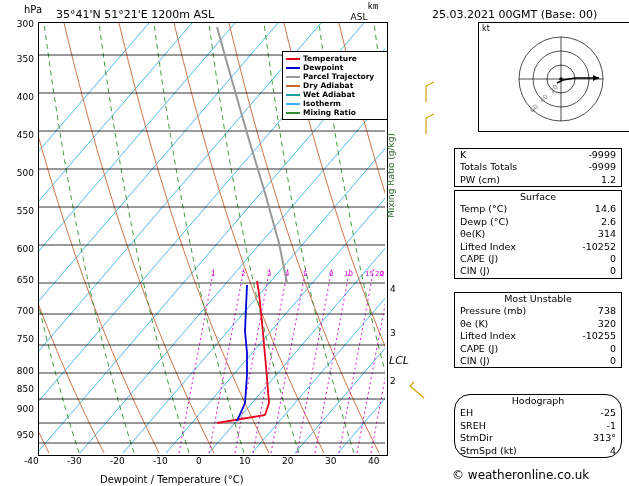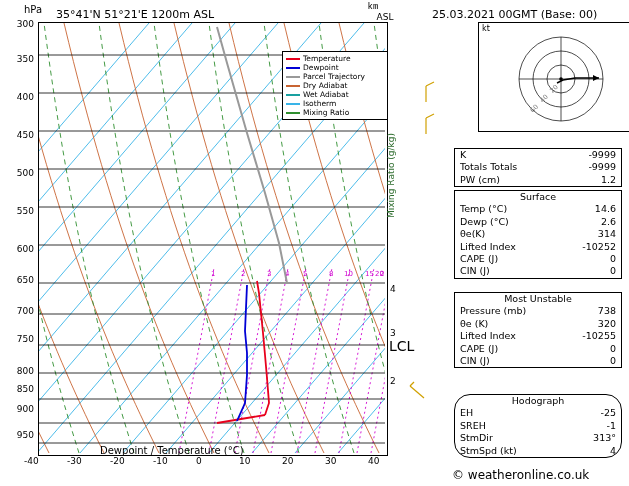--- a/index.html
+++ b/index.html
@@ -2,35 +2,35 @@
 <html><head>
 <meta charset="utf-8">
 <style>
   html,body{margin:0;padding:0;}
   body{width:629px;height:486px;background:#ffffff;font-family:"DejaVu Sans",sans-serif;position:relative;overflow:hidden;}
   .abs{position:absolute;}
   
   #hpa-label{left:24px;top:4px;font-size:10px;color:#000;}
   #station-title{left:56px;top:8px;font-size:11px;color:#000;white-space:nowrap;}
   #km-label{left:362px;top:2px;font-size:9px;color:#000;text-align:center;width:22px;font-family:Liberation Mono, monospace;}
-  #asl-label{left:374px;top:12px;font-size:9px;color:#000;text-align:center;width:22px;}
+  #asl-label{left:348px;top:12px;font-size:9px;color:#000;text-align:center;width:22px;}
   #date-title{left:432px;top:8px;font-size:11px;color:#000;white-space:nowrap;}
   
   #skewt{left:38px;top:22px;width:348px;height:432px;border:1px solid #000;background:#fff;overflow:hidden;}
   #skewt svg{display:block;}
   
   .ytick{position:absolute;font-size:9px;color:#000;text-align:right;width:30px;left:4px;}
   .xtick{position:absolute;font-size:9px;color:#000;width:30px;top:456px;}
-  #xaxis-title{left:100px;top:445px;font-size:10px;color:#000;}
+  #xaxis-title{left:100px;top:474px;font-size:10px;color:#000;}
   .kmtick{position:absolute;font-size:9px;color:#000;left:390px;}
   #mixing-label{position:absolute;left:386px;top:218px;font-size:9px;color:#2f6d2f;transform:rotate(-90deg);transform-origin:left top;white-space:nowrap;}
-  #lcl-label{position:absolute;left:389px;top:338px;font-size:14px;color:#000;}
+  #lcl-label{position:absolute;left:389px;top:354px;font-size:11px;color:#000;font-style:italic;}
   
   #legend{left:243px;top:28px;width:118px;border:1px solid #000;background:#fff;padding:2px 3px;}
-  #legend .row{display:flex;align-items:center;height:9px;margin:0;}
+  #legend .row{display:flex;align-items:center;height:9px;margin:0;font-weight:bold;}
   #legend .swatch{width:14px;height:2px;margin-right:3px;flex:0 0 14px;}
   #legend .ltext{font-size:7.5px;color:#000;line-height:9px;white-space:nowrap;}
   
   #hodo{left:454px;top:22px;width:166px;height:108px;border:1px solid #000;background:#fff;margin-left:24px;}
   #hodo-kt{position:absolute;left:3px;top:1px;font-size:8px;color:#000;}
   
   .panel{border:1px solid #000;background:#fff;font-size:9.5px;color:#000;}
   #panel1{left:454px;top:148px;width:166px;}
   #panel2{left:454px;top:190px;width:166px;}
   #panel3{left:454px;top:292px;width:166px;}

